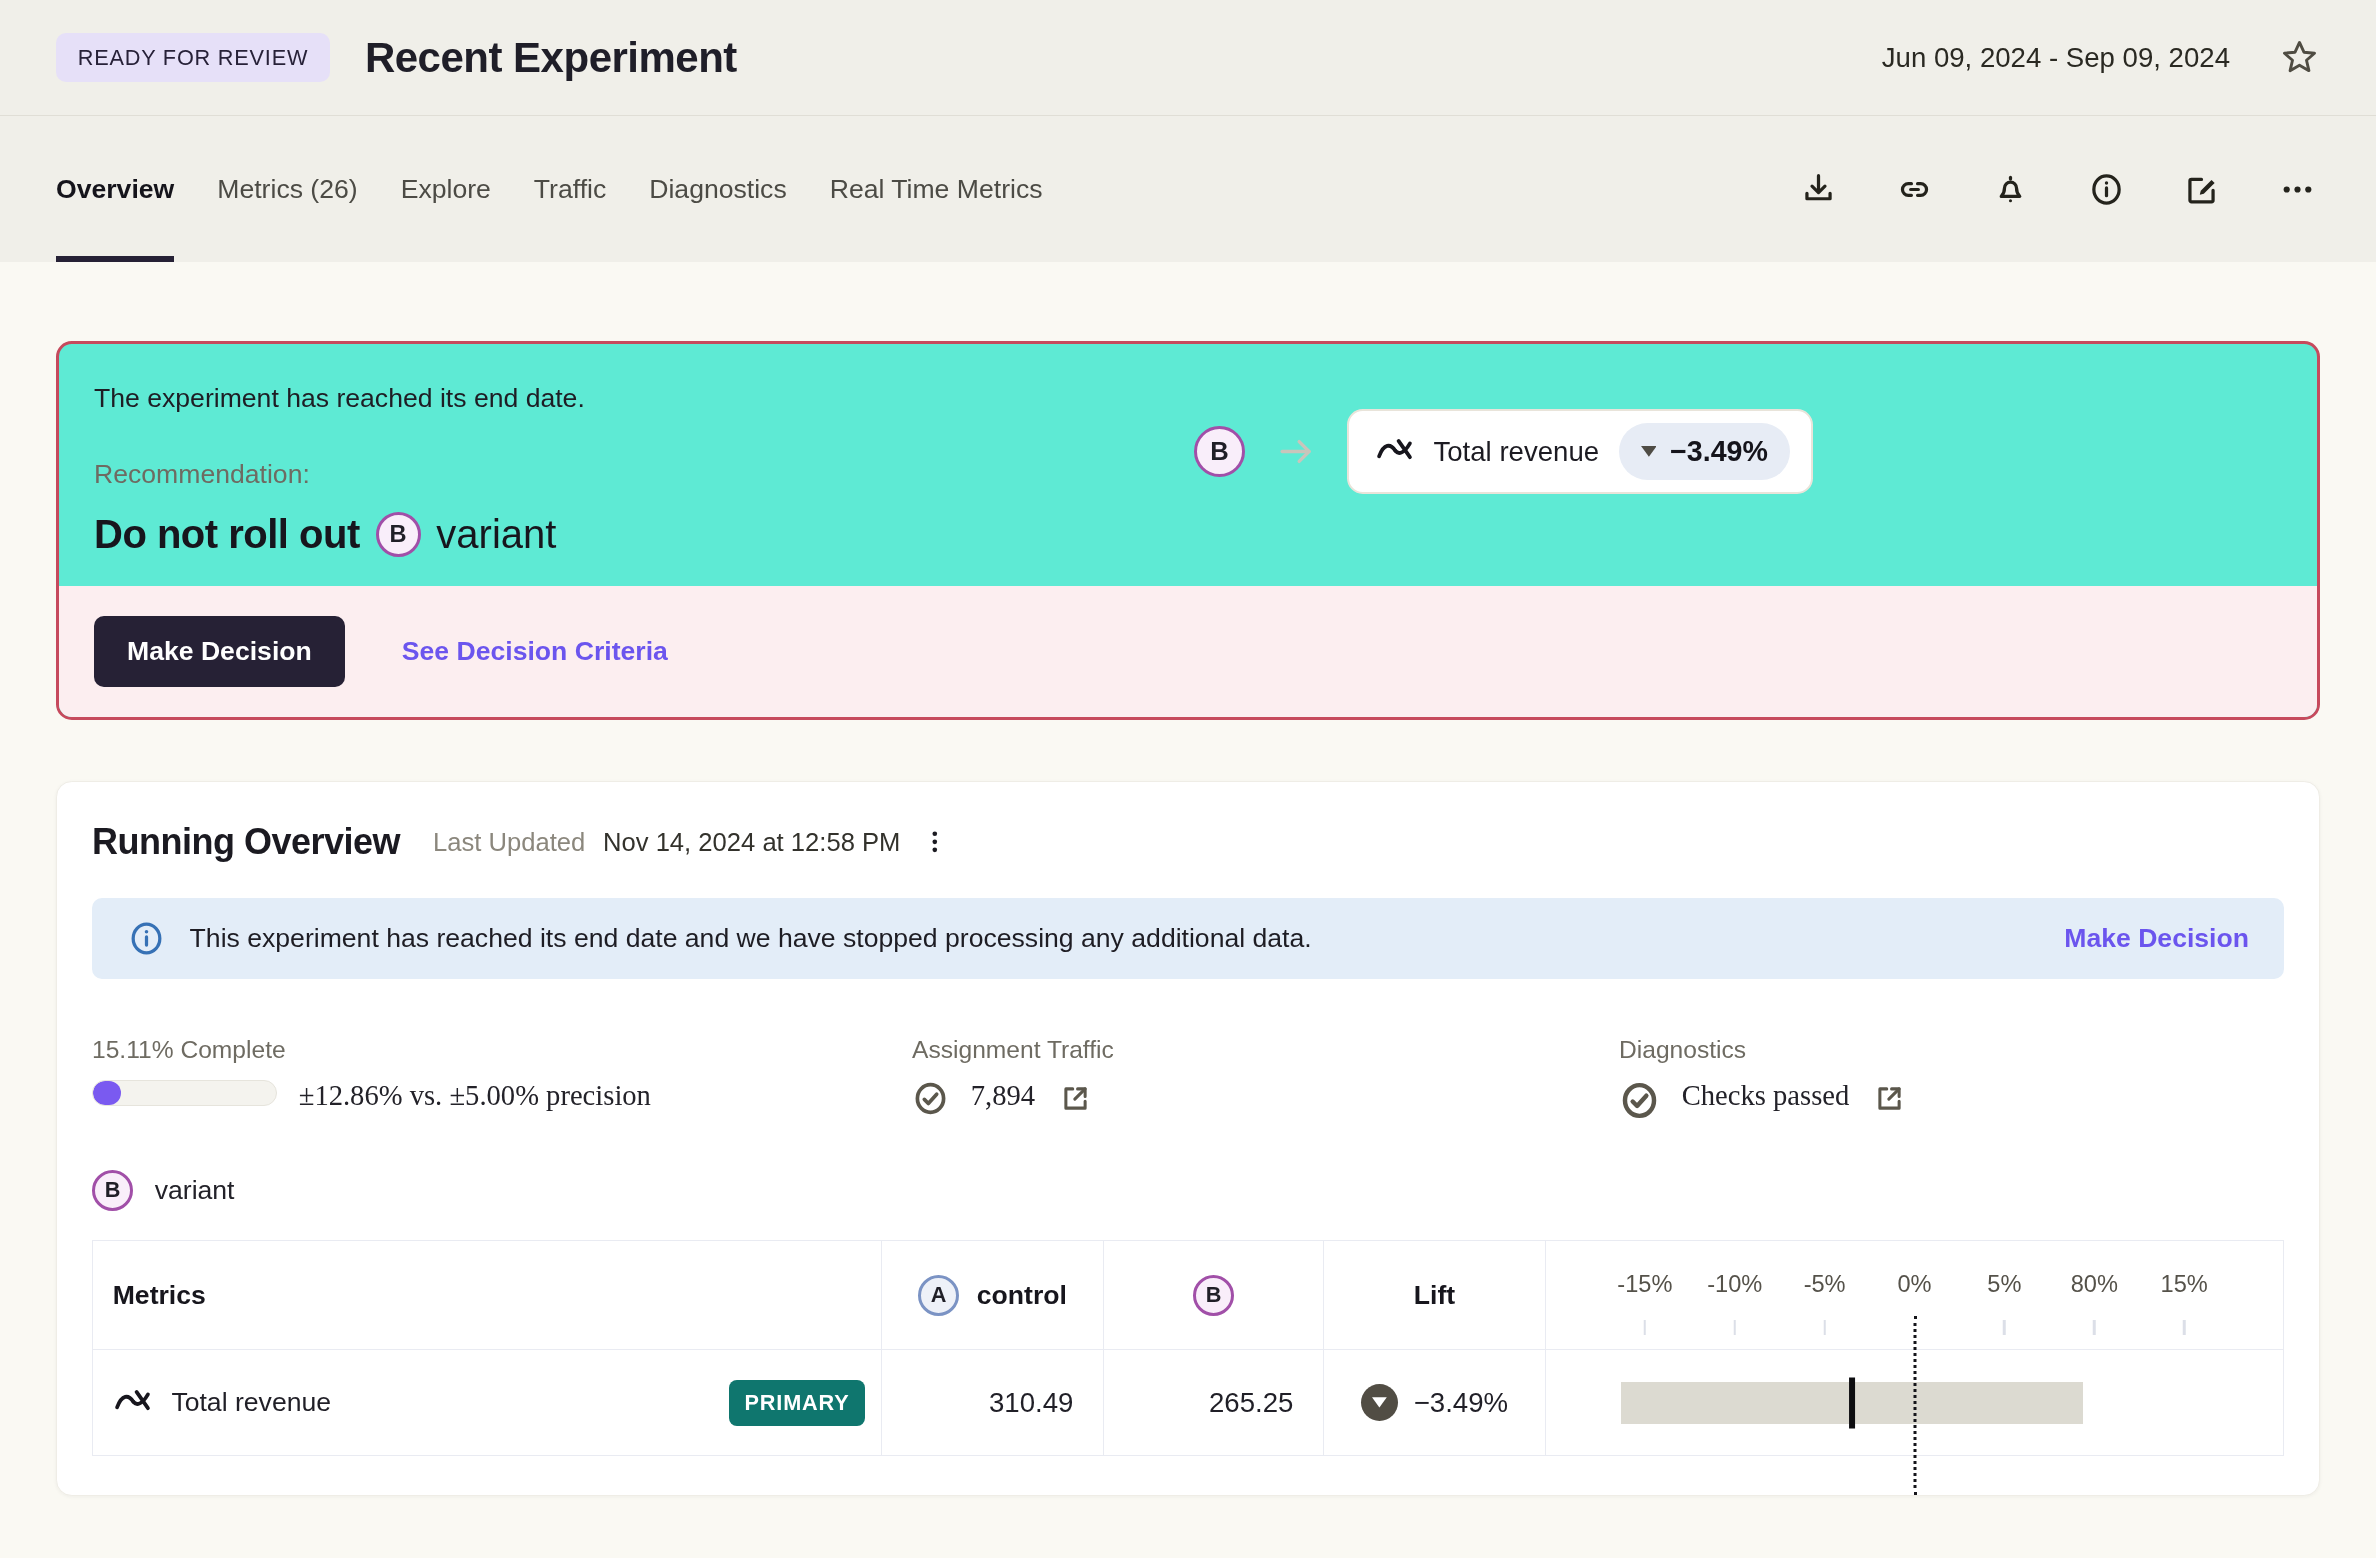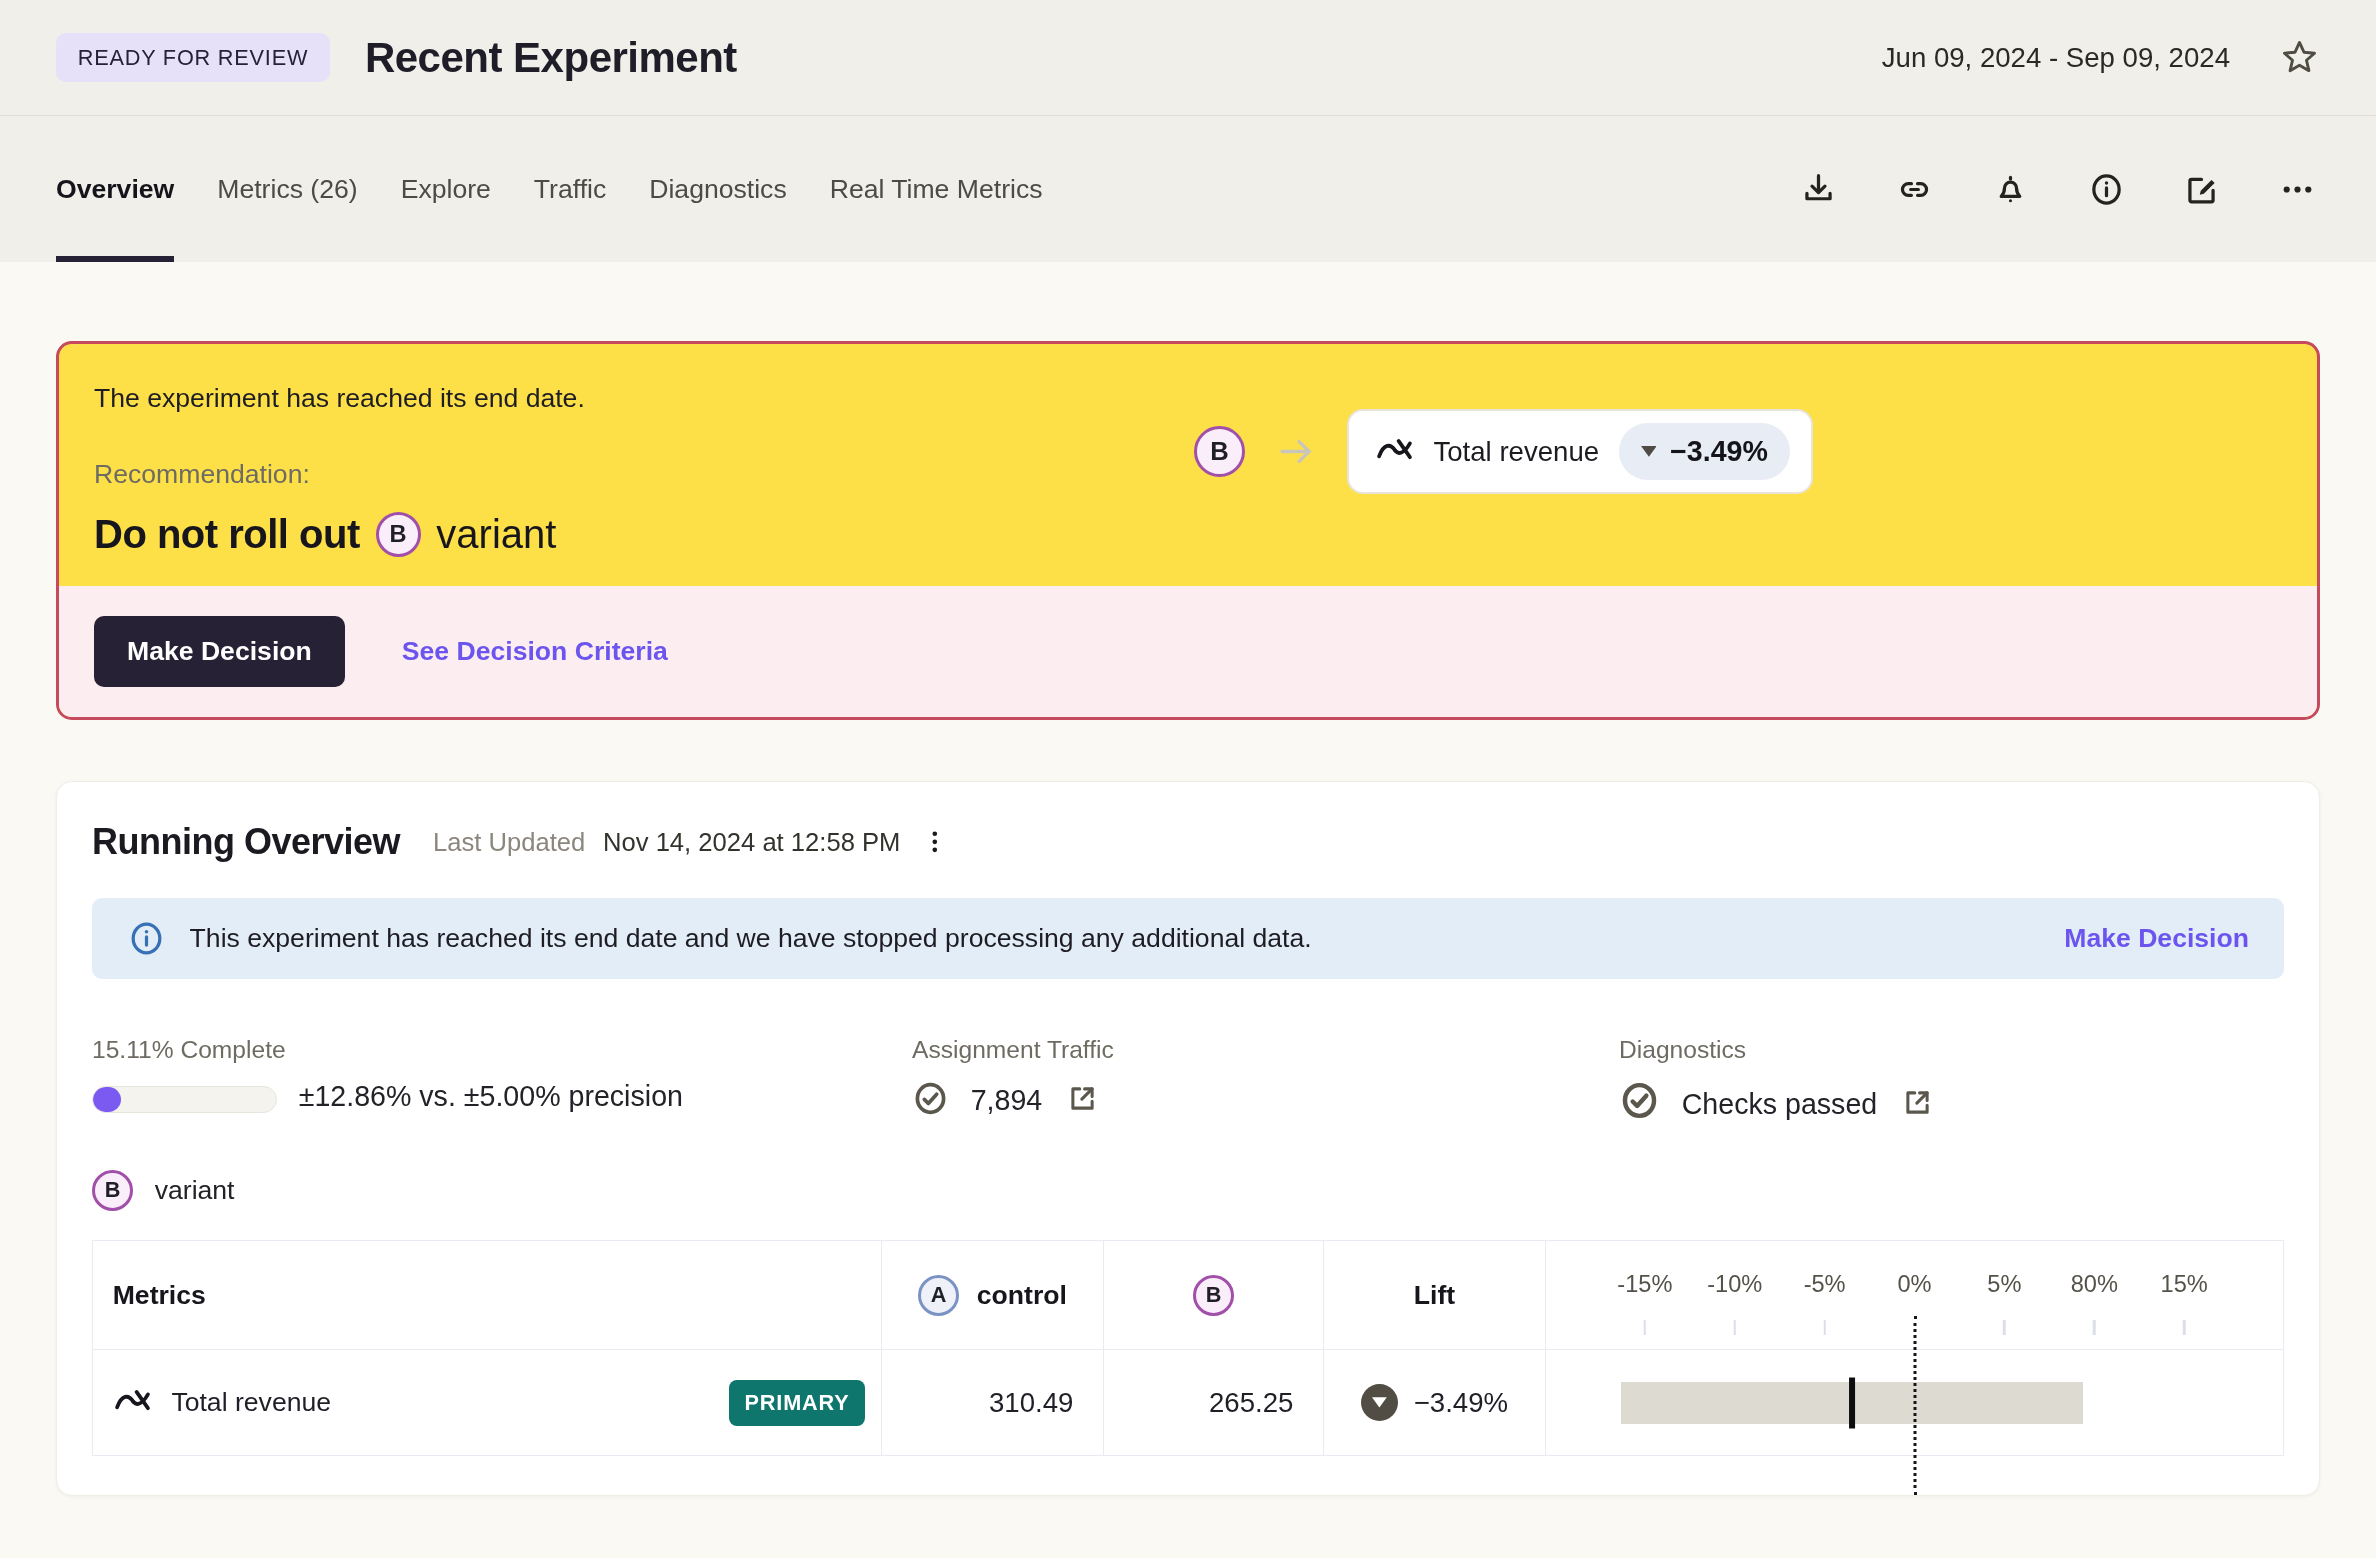--- a/index.html
+++ b/index.html
@@ -38,21 +38,21 @@
     content:""; position:absolute; left:0; right:0; bottom:0; height:5.9px; background:#262135;
   }
   .tab-actions { margin-left:auto; display:flex; align-items:center; gap:51px; }
   .icon-btn { background:none; border:none; cursor:pointer; color:#24231c; padding:3.9px; }
 
   
   .content { padding:79px 56px 0 56px; }
 
   
   .alert-card {
-    position:relative; border:3.4px solid #c64a5d; border-radius:15.8px; background:#fde047;
+    position:relative; border:3.4px solid #c64a5d; border-radius:15.8px; background:#5eead4;
     height:379px; overflow:hidden;
   }
   .alert-body { padding:39px 35px 0 35px; }
   .alert-message { font-size:26.6px; color:#1e1d24; }
   .alert-reco-label { font-size:26.6px; color:#6e6b62; margin-top:45px; }
   .alert-reco-line { margin-top:21.7px; display:flex; align-items:center; gap:15.8px; }
   .alert-reco-action { font-size:40px; font-weight:700; color:#17161d; letter-spacing:-0.5px; }
   .alert-reco-variant { font-size:40px; font-weight:400; color:#17161d; }
 
   .vbadge {
@@ -114,21 +114,21 @@
     display:flex; align-items:center; gap:23.6px; padding:0 35px;
   }
   .info-banner-icon { color:#3671b5; }
   .info-banner-text { font-size:26.6px; color:#1e1d24; }
   .info-banner-action { margin-left:auto; }
 
   .stats-row { margin-top:57px; display:flex; }
   .stat-col-1 { width:820px; }
   .stat-col-2 { width:707px; }
   .stat-label { font-size:24.6px; color:#6e6b62; }
-  .stat-body { margin-top:15.8px; display:flex; align-items:flex-end; gap:21.7px; }
+  .stat-body { margin-top:15.8px; display:flex; align-items:flex-start; gap:21.7px;font-family:Liberation Serif, serif; }
   .progress-track {
     width:185px; height:26.6px; background:#f4f3ee; border:1px solid #e6e4dc; border-radius:13.8px;
     overflow:hidden; position:relative;
   }
   .progress-fill { position:absolute; left:0; top:0; bottom:0; background:#7a5af0; border-radius:13.8px; }
   .precision-text { font-size:28.6px; color:#232229; }
   .stat-value { font-size:28.6px; color:#232229; }
   .olive { color:#5b574c; }
   .ext-btn { background:none; border:none; cursor:pointer; color:#5b574c; padding:2px; }
 

